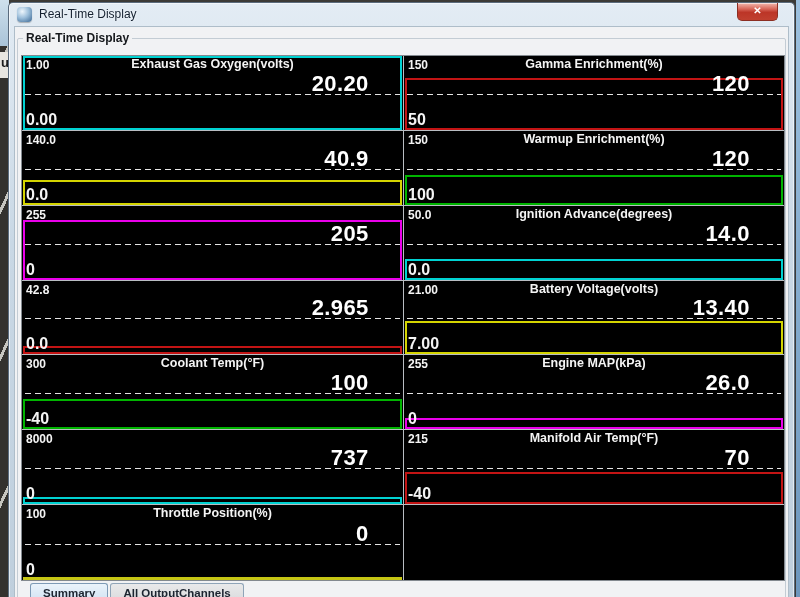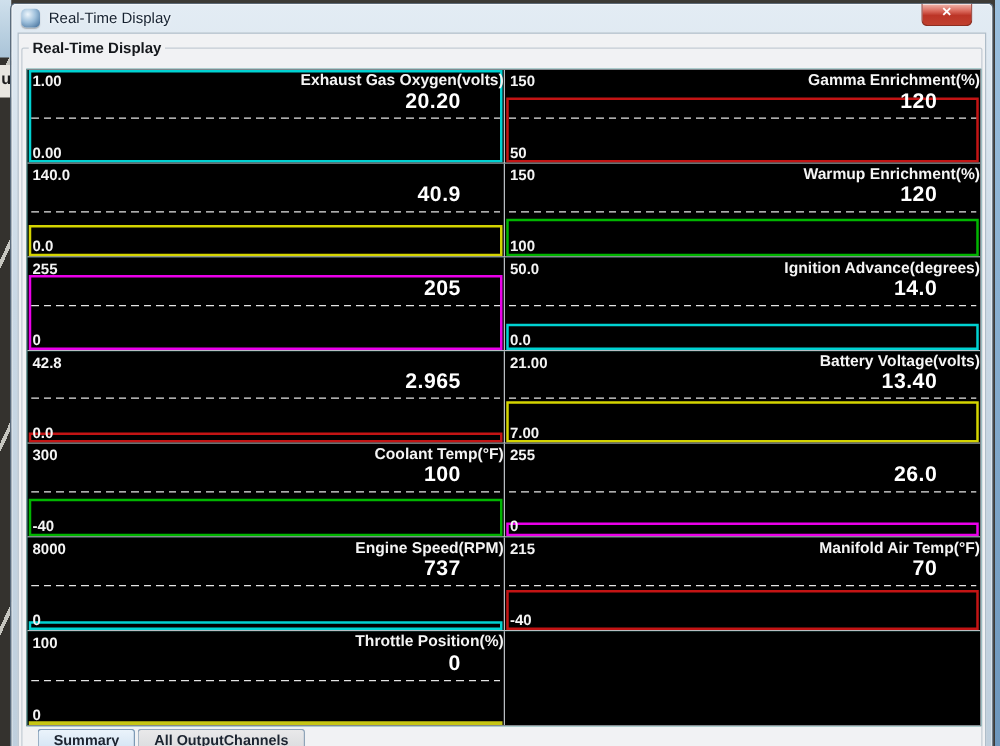--- a/index.html
+++ b/index.html
@@ -68,42 +68,42 @@
   }
   #titled-border{
     position:absolute;left:2px;right:2px;top:11px;bottom:-4px;
     border:1px solid #c3ccd4;border-radius:2px;pointer-events:none;
   }
   
   #gauges{
     position:absolute;left:6px;top:28px;width:764px;height:526px;
     display:grid;grid-template-columns:382px 1fr;grid-auto-flow:column;
     grid-template-rows:repeat(7,1fr);
-    background:#14b8a6;border:1px solid #83898f;box-sizing:border-box;
+    background:#b91c1c;border:1px solid #83898f;box-sizing:border-box;
   }
   .cell{
     position:relative;background:#000;overflow:hidden;
     border-bottom:1px solid #b9bdc2;box-sizing:border-box;
   }
   .cell.colL{border-right:1px solid #b9bdc2;}
   .cell.lastrow{border-bottom:none;}
   .trace{position:absolute;left:1px;right:1px;bottom:0;box-sizing:border-box;z-index:1;}
   .dashline{
     position:absolute;left:3px;right:3px;top:calc(50% + 1px);height:1px;z-index:2;
     background:repeating-linear-gradient(90deg,#e4e4e4 0 6px,transparent 6px 10px);
   }
   .gtitle{
-    position:absolute;top:1px;left:0;right:0;text-align:right;z-index:3;
+    position:absolute;top:1px;left:0;right:0;text-align:center;z-index:3;
     color:#f4f4f4;font-size:12.5px;font-weight:bold;
   }
   .gmax{position:absolute;top:2px;left:4px;color:#f4f4f4;font-size:12px;font-weight:bold;z-index:3;}
-  .gmin{position:absolute;bottom:1px;left:4px;color:#f4f4f4;font-size:12px;font-weight:bold;z-index:3;text-align:right;}
+  .gmin{position:absolute;bottom:1px;left:4px;color:#f4f4f4;font-size:16px;font-weight:bold;z-index:3;text-align:right;}
   .gval{
     position:absolute;right:9%;top:calc(50% - 22px);z-index:3;
-    color:#ffffff;font-size:17px;font-weight:bold;letter-spacing:.4px;
+    color:#ffffff;font-size:22px;font-weight:bold;letter-spacing:.4px;
   }
   
   #tabs{position:absolute;left:15px;top:556px;display:flex;gap:2px;z-index:4;}
   .tab{
     height:24px;padding:3px 12px 0 12px;font-size:11.5px;font-weight:bold;color:#1c2430;
     border:1px solid #8fa4b8;border-bottom:none;border-radius:3px 3px 0 0;
     background:linear-gradient(#e9e9ea,#d4d6d9);cursor:pointer;box-sizing:border-box;
   }
   .tab.selected{
     background:linear-gradient(#eaf3fb,#c9ddf0);border-color:#7d9ab6;
@@ -163,21 +163,20 @@
           <div class="dashline"></div>
           <span class="gmax">300</span>
           <span class="gtitle">Coolant Temp(°F)</span>
           <span class="gval">100</span>
           <span class="gmin">-40</span>
         </div>
         <div class="cell colL">
           <div class="trace" style="top: 90.7875%; border: 2px solid rgb(0, 210, 210);"></div>
           <div class="dashline"></div>
           <span class="gmax">8000</span>
-          <span class="gtitle">Engine Speed(RPM)</span>
           <span class="gval">737</span>
           <span class="gmin">0</span>
         </div>
         <div class="cell colL lastrow">
           <div class="trace" style="top: 96.5%; border: 2px solid rgb(198, 198, 20);"></div>
           <div class="dashline"></div>
           <span class="gmax">100</span>
           <span class="gtitle">Throttle Position(%)</span>
           <span class="gval">0</span>
           <span class="gmin">0</span>
@@ -211,20 +210,21 @@
           <div class="dashline"></div>
           <span class="gmax">21.00</span>
           <span class="gtitle">Battery Voltage(volts)</span>
           <span class="gval">13.40</span>
           <span class="gmin">7.00</span>
         </div>
         <div class="cell">
           <div class="trace" style="top: 84.3922%; border: 2px solid rgb(234, 0, 234);"></div>
           <div class="dashline"></div>
           <span class="gmax">255</span>
+          <span class="gtitle">Engine MAP(kPa)</span>
           <span class="gval">26.0</span>
           <span class="gmin">0</span>
         </div>
         <div class="cell">
           <div class="trace" style="top: 56.8627%; border: 2px solid rgb(195, 20, 20);"></div>
           <div class="dashline"></div>
           <span class="gmax">215</span>
           <span class="gtitle">Manifold Air Temp(°F)</span>
           <span class="gval">70</span>
           <span class="gmin">-40</span>

